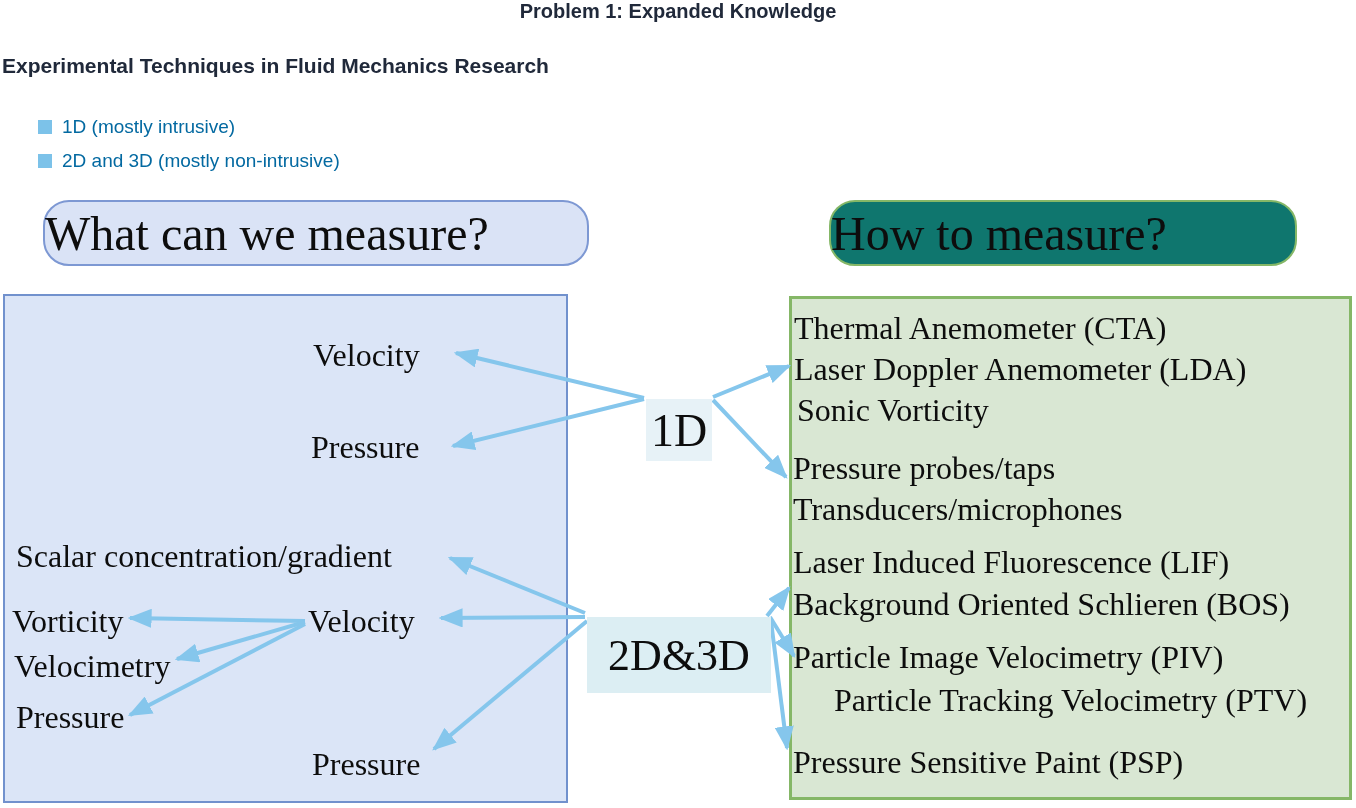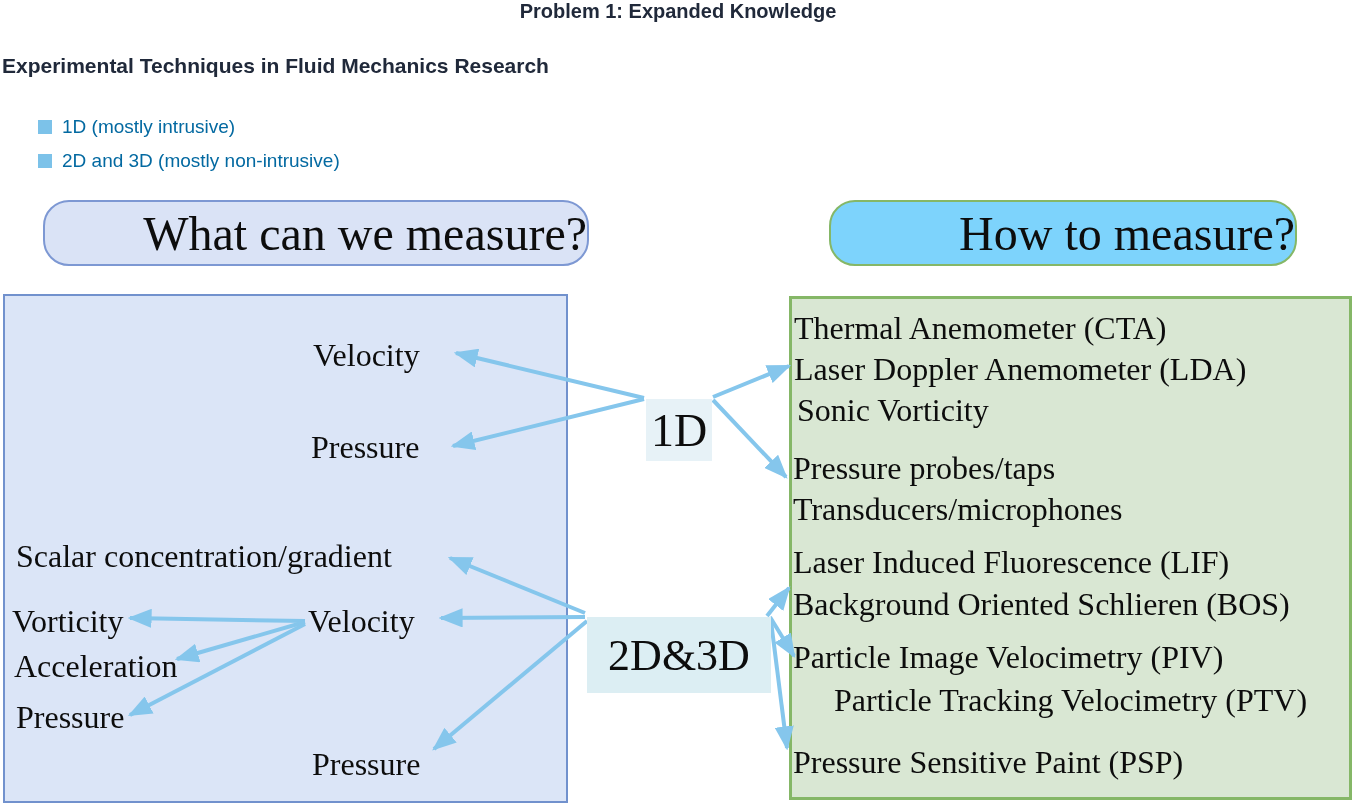--- a/index.html
+++ b/index.html
@@ -14,24 +14,24 @@
   body{position:relative;font-family:"Liberation Sans",sans-serif;color:var(--heading_text);}
   .serif{font-family:"Liberation Serif","DejaVu Serif",serif;color:var(--body_text);}
 
   .slide-title{position:absolute;left:0;top:0;width:1356px;text-align:center;
     font-size:20px;font-weight:600;color:var(--heading_text);}
   .section-heading{position:absolute;left:2px;top:54px;font-size:21px;font-weight:600;}
   .bullet-list{position:absolute;left:38px;top:110px;}
   .bullet-row{display:flex;align-items:center;height:34px;font-size:19px;color:#0369a1;}
   .bullet-sq{width:14px;height:14px;background:var(--bullet);margin-right:10px;flex:0 0 auto;}
 
-  .hdr-box{position:absolute;display:flex;align-items:center;justify-content:flex-end;z-index:1;border-radius:26px;}
+  .hdr-box{position:absolute;display:flex;align-items:center;justify-content:flex-start;z-index:1;border-radius:26px;}
   .hdr-box .serif{font-size:48px;}
   #measure-hdr{left:43px;top:200px;width:546px;height:66px;background:#dae3f6;border:2px solid #7d98d3;}
-  #method-hdr{left:829px;top:200px;width:468px;height:66px;background:#7dd3fc;border:2px solid var(--method_border);}
+  #method-hdr{left:829px;top:200px;width:468px;height:66px;background:#0f766e;border:2px solid var(--method_border);}
 
   .panel{position:absolute;z-index:1;}
   #measure-panel{left:3px;top:294px;width:565px;height:509px;background:var(--measure_fill);border:2px solid var(--measure_border);}
   #method-panel{left:789px;top:296px;width:563px;height:504px;background:var(--method_fill);border:3px solid var(--method_border);}
 
   svg.connectors{position:absolute;left:0;top:0;z-index:2;pointer-events:none;}
   svg.connectors line{stroke:var(--arrow);stroke-width:4;}
   svg.connectors polygon{fill:var(--arrow);}
 
   .tag{position:absolute;display:flex;align-items:center;justify-content:center;z-index:3;margin-top:33px;}
@@ -115,21 +115,21 @@
 </div>
 <div class="tag" id="tag-2d3d">
   <span class="serif">2D&amp;3D</span>
 </div>
 
 <div class="item serif" id="it-velocity1">Velocity</div>
 <div class="item serif" id="it-pressure1">Pressure</div>
 <div class="item serif" id="it-scalar">Scalar concentration/gradient</div>
 <div class="item serif" id="it-vorticity">Vorticity</div>
 <div class="item serif" id="it-velocity2">Velocity</div>
-<div class="item serif" id="it-acceleration">Acceleration</div>
+<div class="item serif" id="it-acceleration">Velocimetry</div>
 <div class="item serif" id="it-pressure-left">Pressure</div>
 <div class="item serif" id="it-pressure2">Pressure</div>
 
 <div class="item serif" id="it-cta">Thermal Anemometer (CTA)</div>
 <div class="item serif" id="it-lda">Laser Doppler Anemometer (LDA)</div>
 <div class="item serif" id="it-sonic">Sonic Vorticity</div>
 <div class="item serif" id="it-probes">Pressure probes/taps</div>
 <div class="item serif" id="it-transducers">Transducers/microphones</div>
 <div class="item serif" id="it-lif">Laser Induced Fluorescence (LIF)</div>
 <div class="item serif" id="it-bos">Background Oriented Schlieren (BOS)</div>

